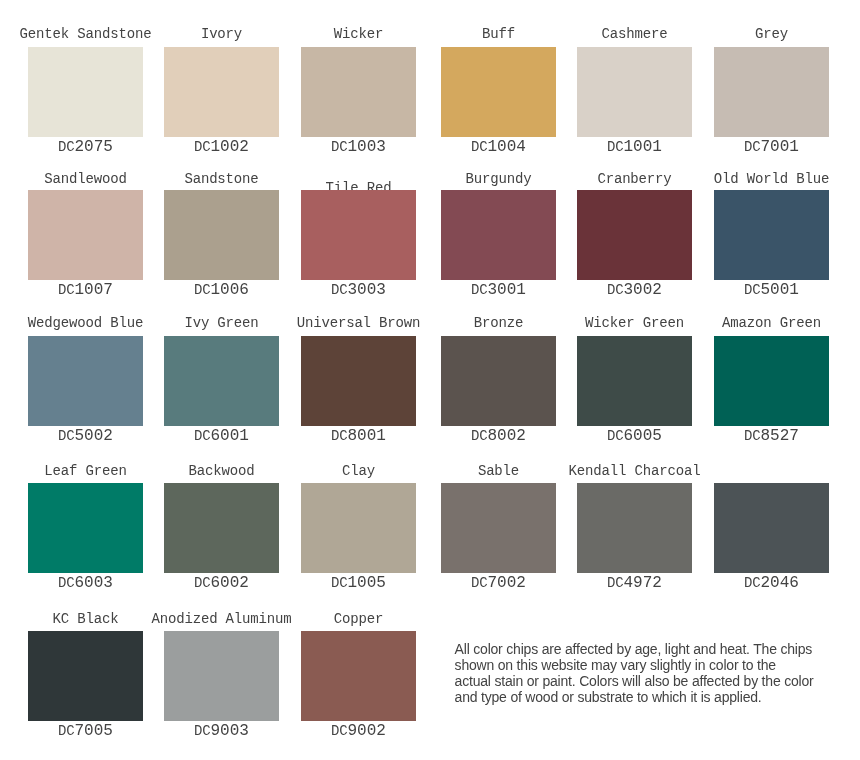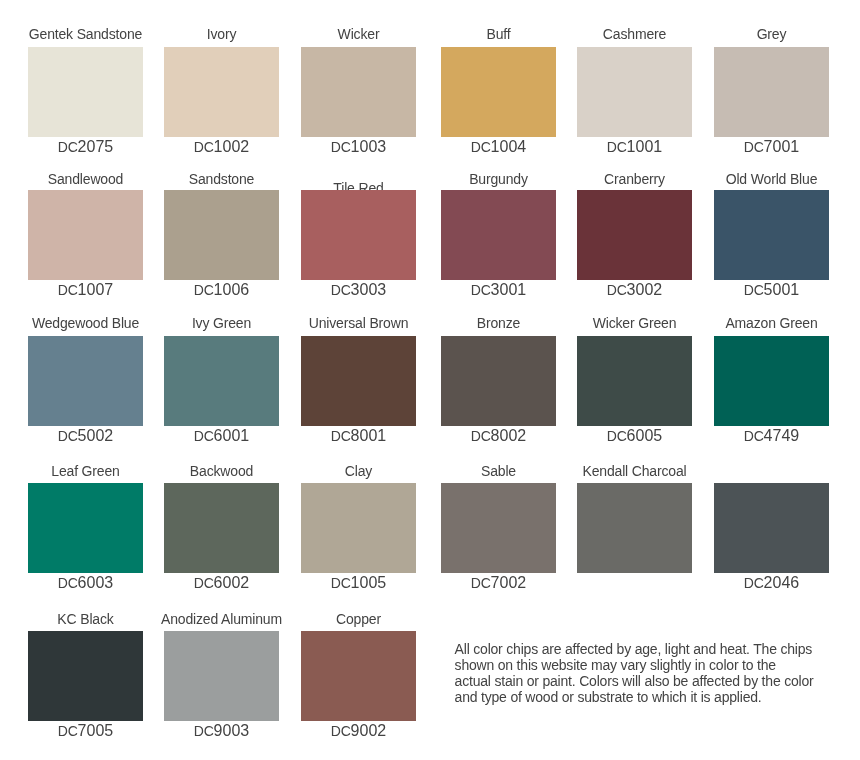--- a/index.html
+++ b/index.html
@@ -18,20 +18,21 @@
   #board {
     position: relative;
     width: 860px;
     height: 760px;
     background: #ffffff;
   }
   .chip {
     position: absolute;
     width: 115px;
     height: 128px;
+    font-family: Liberation Mono, monospace;
   }
   .chip-name {
     position: absolute;
     left: -30px;
     right: -30px;
     top: -1px;
     height: 16px;
     text-align: center;
     font-size: 14px;
     line-height: 16px;
@@ -163,21 +164,21 @@
     <div class="chip-code" style="top:112.4px"><span class="code-prefix">DC</span><span class="code-number">8002</span></div>
   </div>
   <div class="chip" style="left:577px;top:316px">
     <div class="chip-name" style="top:-0.6px">Wicker Green</div>
     <div class="chip-swatch" style="background: rgb(62, 75, 72);"></div>
     <div class="chip-code" style="top:112.4px"><span class="code-prefix">DC</span><span class="code-number">6005</span></div>
   </div>
   <div class="chip" style="left:714px;top:316px">
     <div class="chip-name" style="top:-0.6px">Amazon Green</div>
     <div class="chip-swatch" style="background: rgb(0, 97, 85);"></div>
-    <div class="chip-code" style="top:112.4px"><span class="code-prefix">DC</span><span class="code-number">4749</span></div>
+    <div class="chip-code" style="top:112.4px"><span class="code-prefix">DC</span><span class="code-number">8527</span></div>
   </div>
   <div class="chip" style="left:28px;top:463px">
     <div class="chip-name" style="top:-0.4px">Leaf Green</div>
     <div class="chip-swatch" style="background: rgb(0, 123, 103);"></div>
     <div class="chip-code" style="top:112.4px"><span class="code-prefix">DC</span><span class="code-number">6003</span></div>
   </div>
   <div class="chip" style="left:164px;top:463px">
     <div class="chip-name" style="top:-0.4px">Backwood</div>
     <div class="chip-swatch" style="background: rgb(93, 103, 92);"></div>
     <div class="chip-code" style="top:112.4px"><span class="code-prefix">DC</span><span class="code-number">6002</span></div>
@@ -188,20 +189,21 @@
     <div class="chip-code" style="top:112.4px"><span class="code-prefix">DC</span><span class="code-number">1005</span></div>
   </div>
   <div class="chip" style="left:441px;top:463px">
     <div class="chip-name" style="top:-0.4px">Sable</div>
     <div class="chip-swatch" style="background: rgb(121, 113, 108);"></div>
     <div class="chip-code" style="top:112.4px"><span class="code-prefix">DC</span><span class="code-number">7002</span></div>
   </div>
   <div class="chip" style="left:577px;top:463px">
     <div class="chip-name" style="top:-0.4px">Kendall Charcoal</div>
     <div class="chip-swatch" style="background: rgb(106, 106, 102);"></div>
+    <div class="chip-code" style="top:112.4px"><span class="code-prefix">DC</span><span class="code-number">4972</span></div>
   </div>
   <div class="chip" style="left:714px;top:463px">
     <div class="chip-swatch" style="background: rgb(76, 83, 86);"></div>
     <div class="chip-code" style="top:112.4px"><span class="code-prefix">DC</span><span class="code-number">2046</span></div>
   </div>
   <div class="chip" style="left:28px;top:611px">
     <div class="chip-name" style="top:0.0px">KC Black</div>
     <div class="chip-swatch" style="background: rgb(47, 55, 57);"></div>
     <div class="chip-code" style="top:112.4px"><span class="code-prefix">DC</span><span class="code-number">7005</span></div>
   </div>

